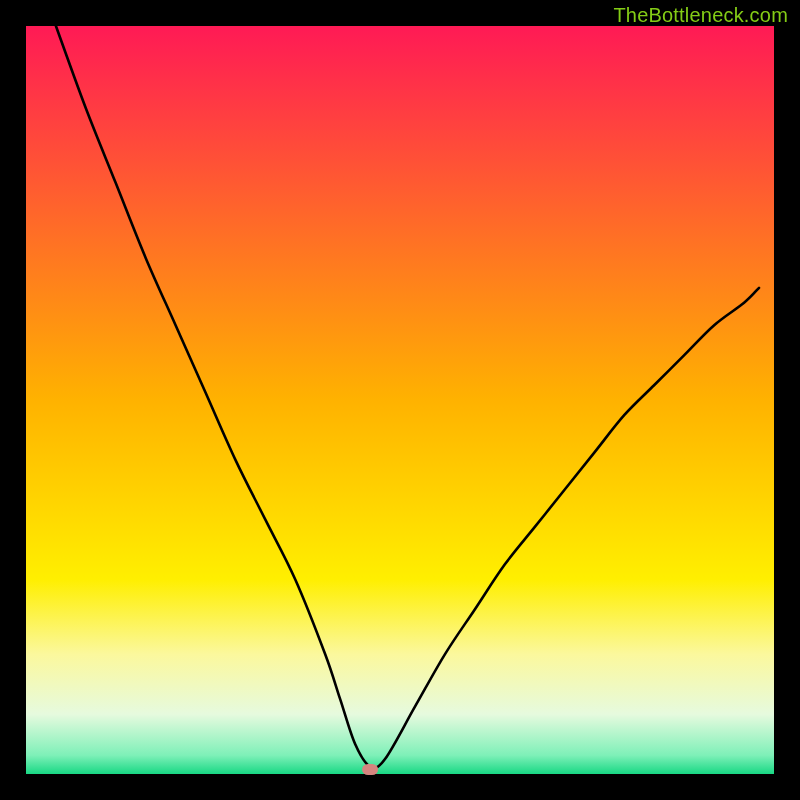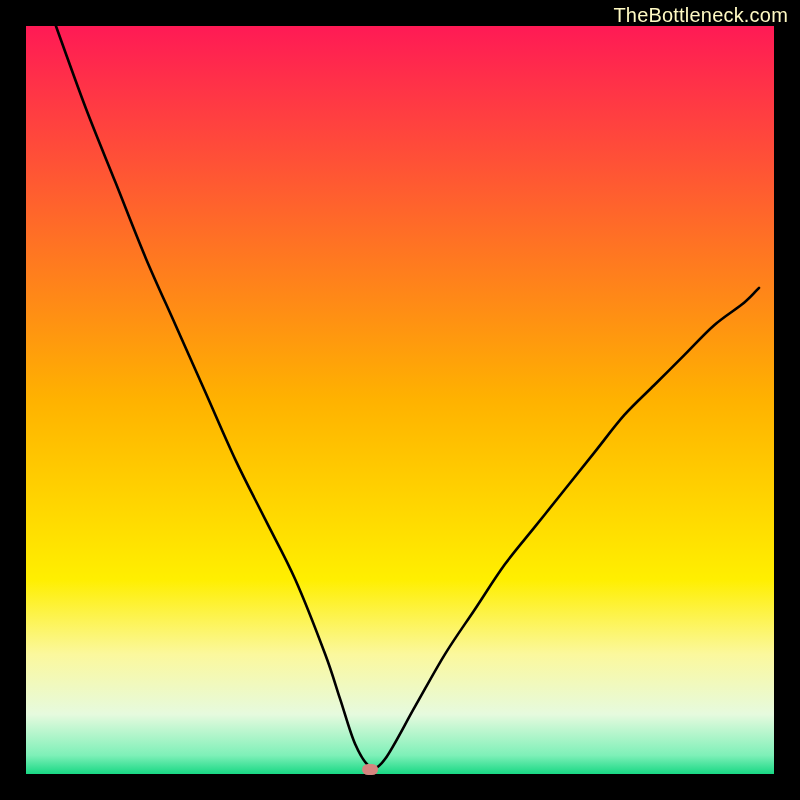--- a/index.html
+++ b/index.html
@@ -16,21 +16,21 @@
     width: 800px;
     height: 800px;
   }
   svg {
     display: block;
   }
   .watermark {
     position: absolute;
     top: 4px;
     right: 12px;
-    color: #fef9c3;
+    color: #84cc16;
     font-size: 20px;
     font-weight: 500;
     letter-spacing: 0.2px;
     user-select: none;
   }
 </style>
 </head>
 <body>
 
 <div class="canvas-wrap">

